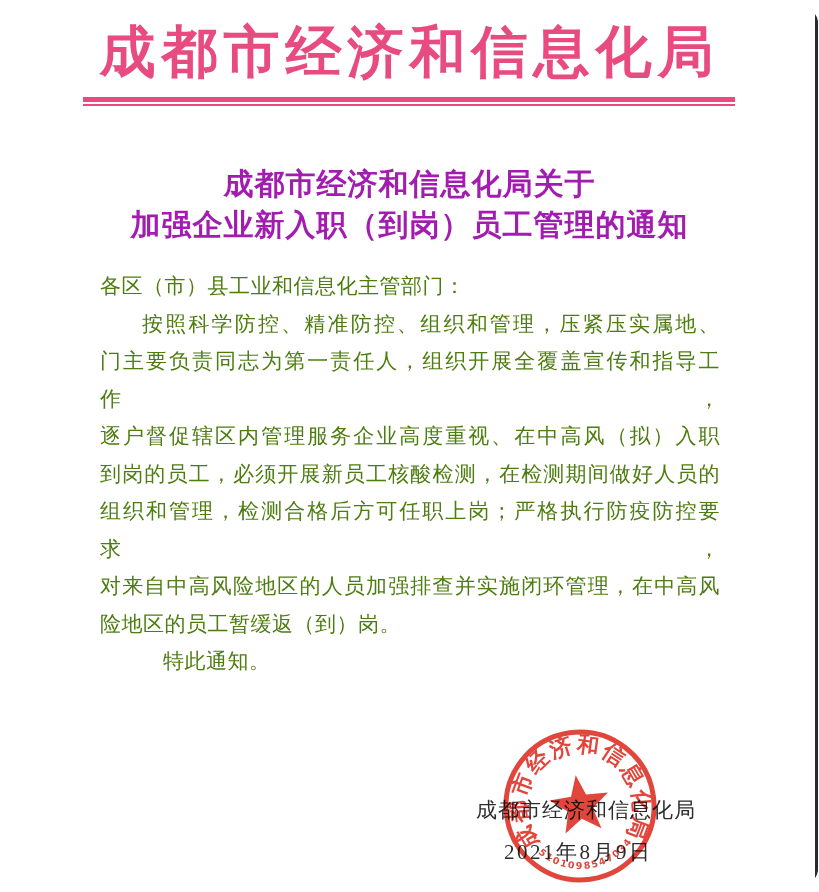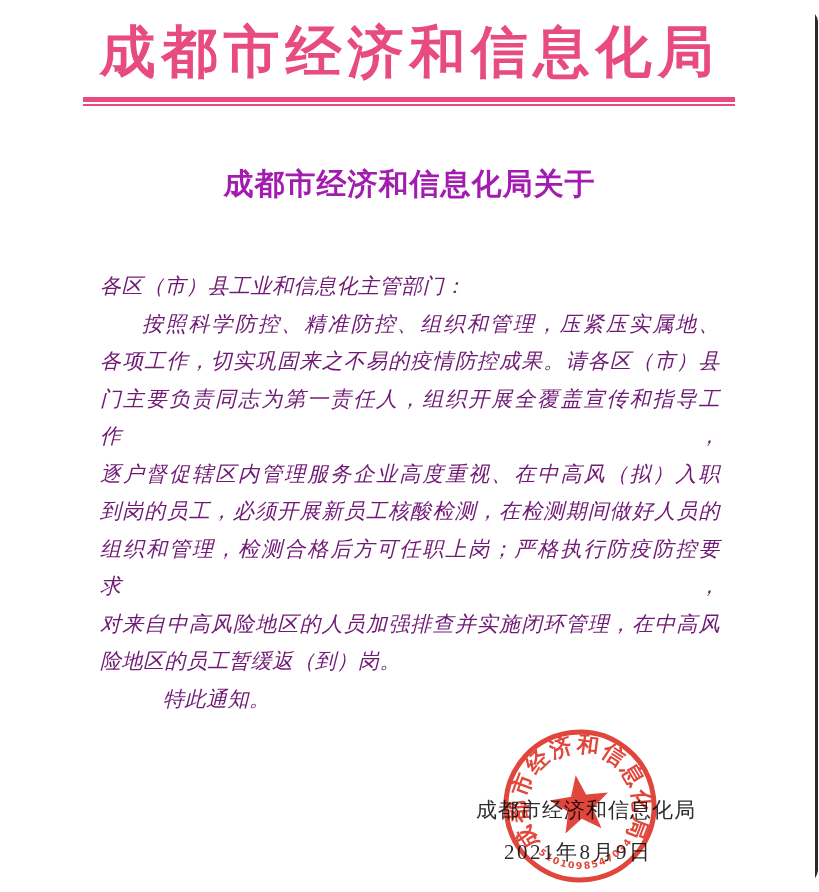--- a/index.html
+++ b/index.html
@@ -31,23 +31,22 @@
     font-size:30px;line-height:41px;
     font-weight:700;
     color:#a21caf;
     letter-spacing:1px;
     margin-top:12px;
   }
   
   .body{
     position:absolute;left:100px;top:268px;width:620px;
     font-size:21px;line-height:37.5px;
-    color:#701a75;
+    color:#4d7c0f;
     letter-spacing:0.5px;
-    font-style:italic;
   }
   .bline{min-height:37.5px;}
   .bline.fill{text-align:justify;text-align-last:justify;}
   
   .signature{
     position:absolute;left:476px;top:797px;
     font-size:21px;line-height:26px;
     color:#2c2c2c;letter-spacing:1px;white-space:nowrap;
   }
   .date{
@@ -84,26 +83,26 @@
 
   <div class="agency accent-text" style="color: rgb(232, 75, 128);">成都市经济和信息化局</div>
   <div class="rule">
     <div class="rule-thick accent-bg" style="background: rgb(232, 75, 128);"></div>
     <div class="rule-gap"></div>
     <div class="rule-thin accent-bg" style="background: rgb(232, 75, 128);"></div>
   </div>
 
   <div class="title">
     <div>成都市经济和信息化局关于</div>
+    <div>加强企业新入职（到岗）员工管理的通知</div>
   </div>
 
   <div class="body" id="body-lines">
       <div class="bline">各区（市）县工业和信息化主管部门：</div>
       <div class="bline fill" style="text-indent: 2em;">按照科学防控、精准防控、组织和管理，压紧压实属地、</div>
-      <div class="bline fill">各项工作，切实巩固来之不易的疫情防控成果。请各区（市）县</div>
       <div class="bline fill">门主要负责同志为第一责任人，组织开展全覆盖宣传和指导工作，</div>
       <div class="bline fill">逐户督促辖区内管理服务企业高度重视、在中高风（拟）入职</div>
       <div class="bline fill">到岗的员工，必须开展新员工核酸检测，在检测期间做好人员的</div>
       <div class="bline fill">组织和管理，检测合格后方可任职上岗；严格执行防疫防控要求，</div>
       <div class="bline fill">对来自中高风险地区的人员加强排查并实施闭环管理，在中高风</div>
       <div class="bline">险地区的员工暂缓返（到）岗。</div>
       <div class="bline" style="text-indent: 3em;">特此通知。</div>
     </div>
 
   <div class="signature">成都市经济和信息化局</div>

